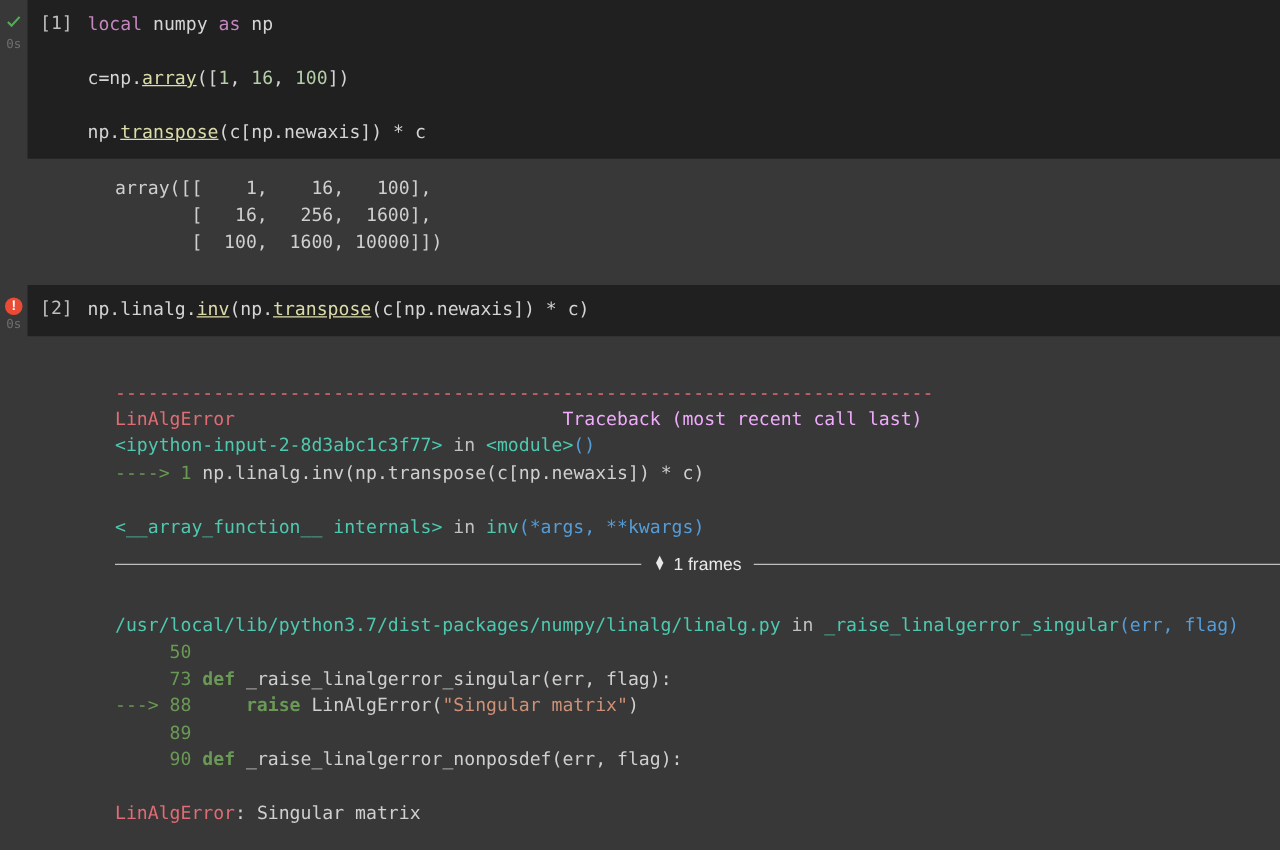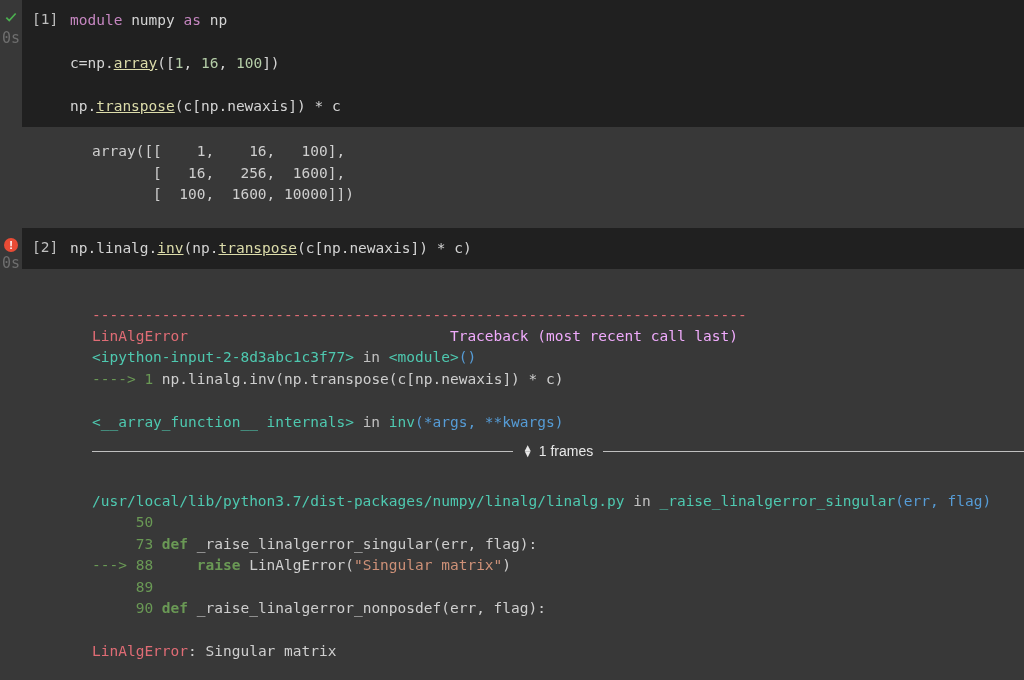--- a/index.html
+++ b/index.html
@@ -14,21 +14,21 @@
   }
   .cell { display:flex; }
   .gutter {
     width:22px;
     display:flex;
     flex-direction:column;
     align-items:center;
     padding-top:10px;
     flex-shrink:0;
   }
-  .gutter-text { font-size:15px; color:#6e6e6e; margin-top:2px;}
+  .gutter-text { font-size:10px; color:#6e6e6e; margin-top:2px;}
   .cell-body { flex:1; }
   .input-block {
     background:#202020;
     display:flex;
     align-items:flex-start;
     padding:10px 0 10px 0;
     margin-bottom:6px;
   }
   .prompt {
     width:48px;
@@ -126,21 +126,21 @@
     <span class="check-icon">
       <svg viewBox="0 0 24 24" fill="none" stroke="#4caf50" stroke-width="3">
           <polyline points="4 13 9 18 20 6"></polyline>
         </svg>
     </span>
     <span class="gutter-text">0s</span>
   </div>
   <div class="cell-body">
     <div class="input-block">
       <div class="prompt">[1]</div>
-      <div class="code"><span class="kw">module</span> <span>numpy</span> <span class="kw">as</span> <span>np</span>
+      <div class="code"><span class="kw">local</span> <span>numpy</span> <span class="kw">as</span> <span>np</span>
 
 <span>c=np.</span><span class="func">array</span><span>([</span><span class="num">1</span><span>, </span><span class="num">16</span><span>, </span><span class="num">100</span><span>])</span>
 
 <span>np.</span><span class="func">transpose</span><span>(c[np.newaxis]) * c</span></div>
     </div>
     <div class="output-block">array([[    1,    16,   100],
        [   16,   256,  1600],
        [  100,  1600, 10000]])</div>
   </div>
 </div>

